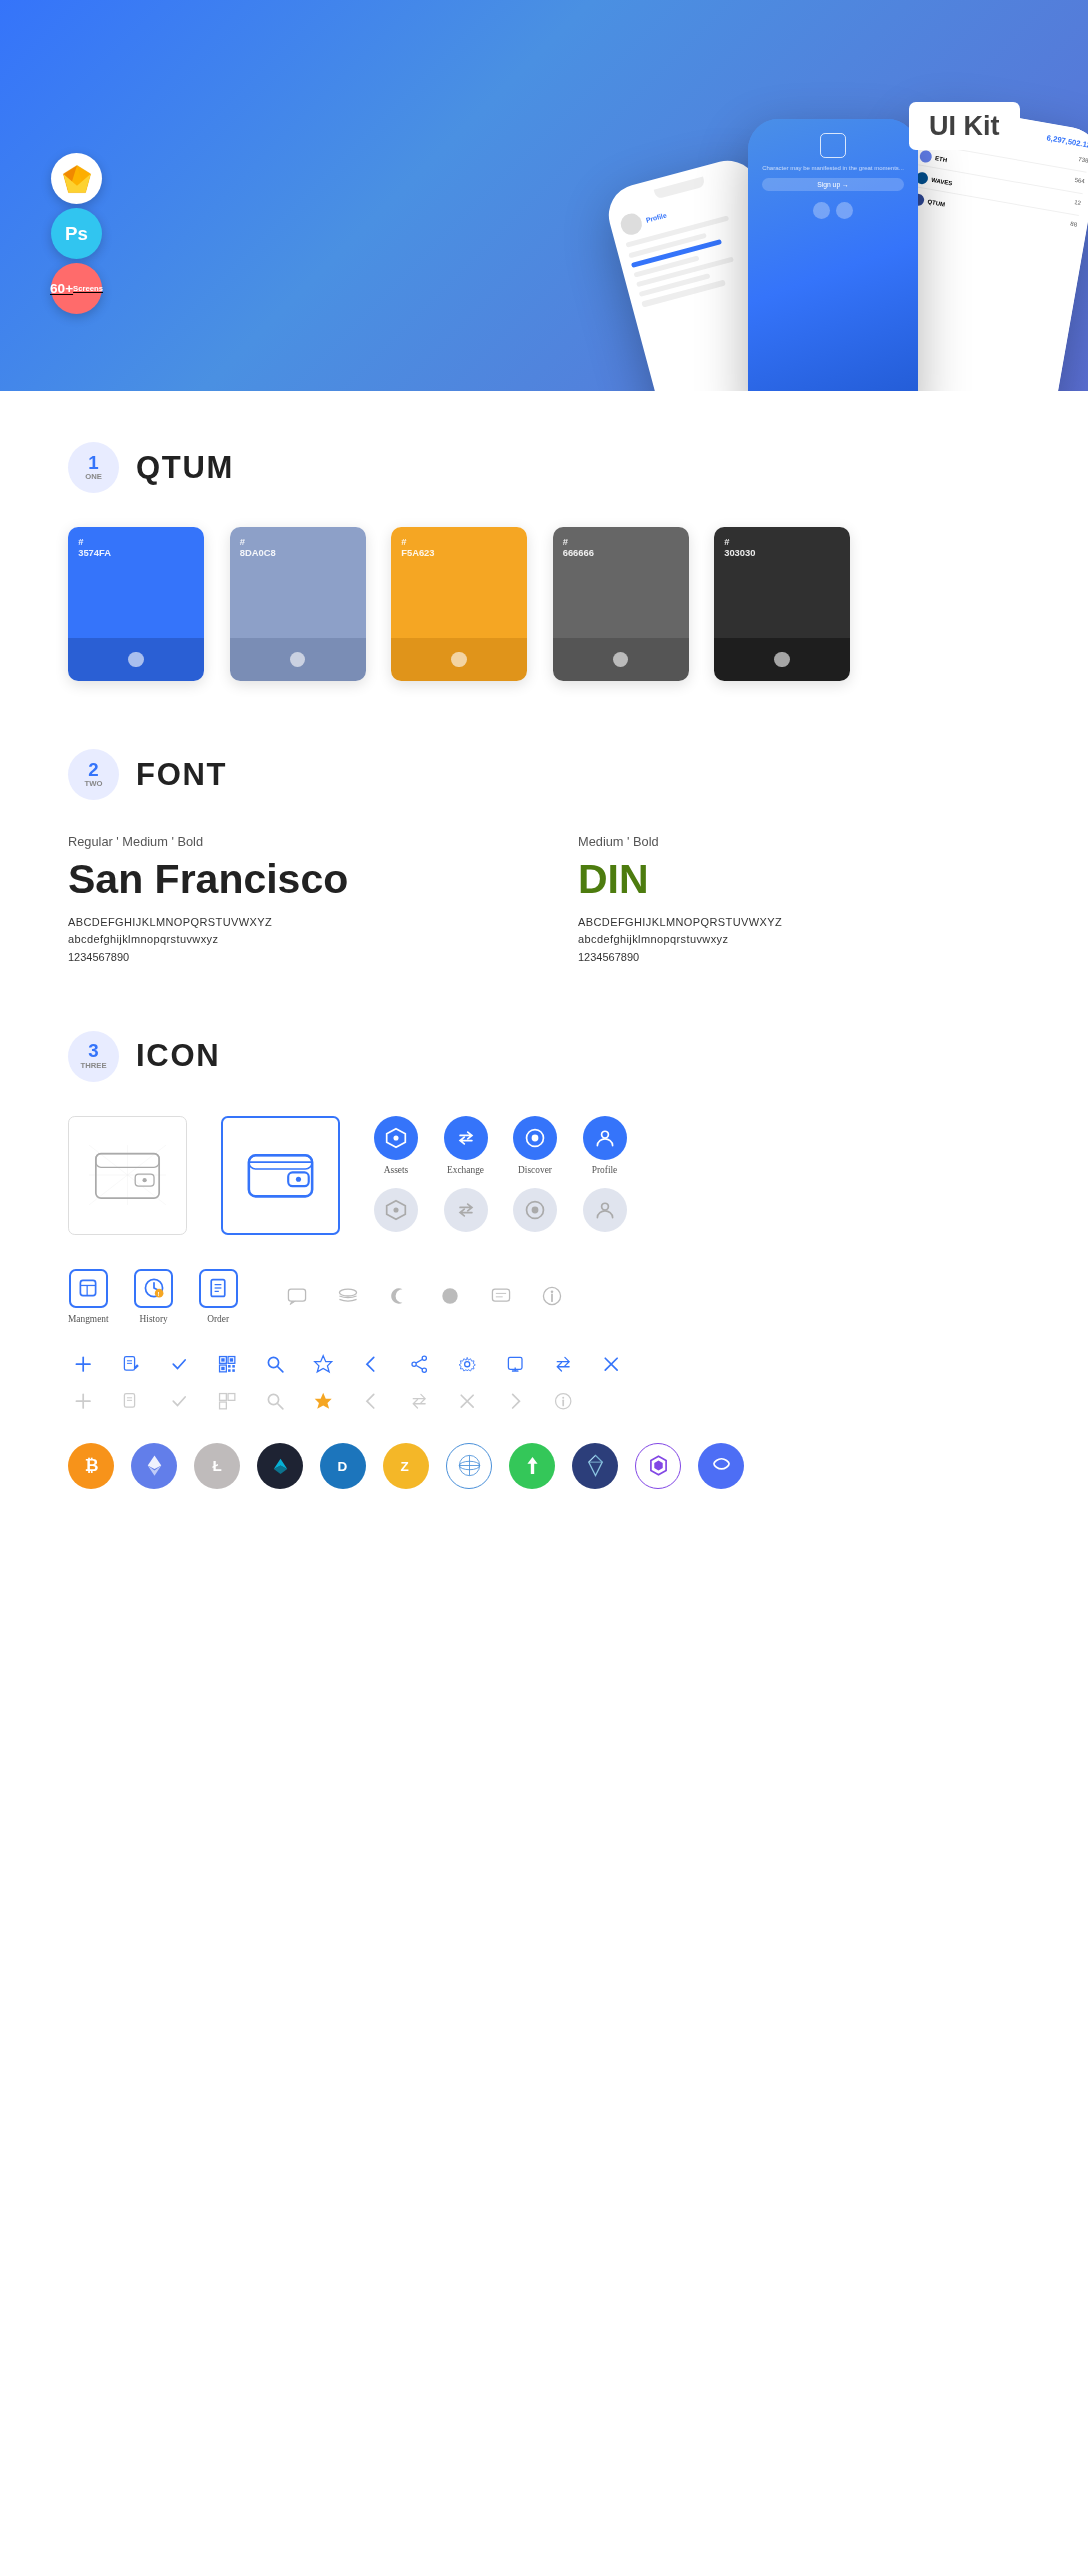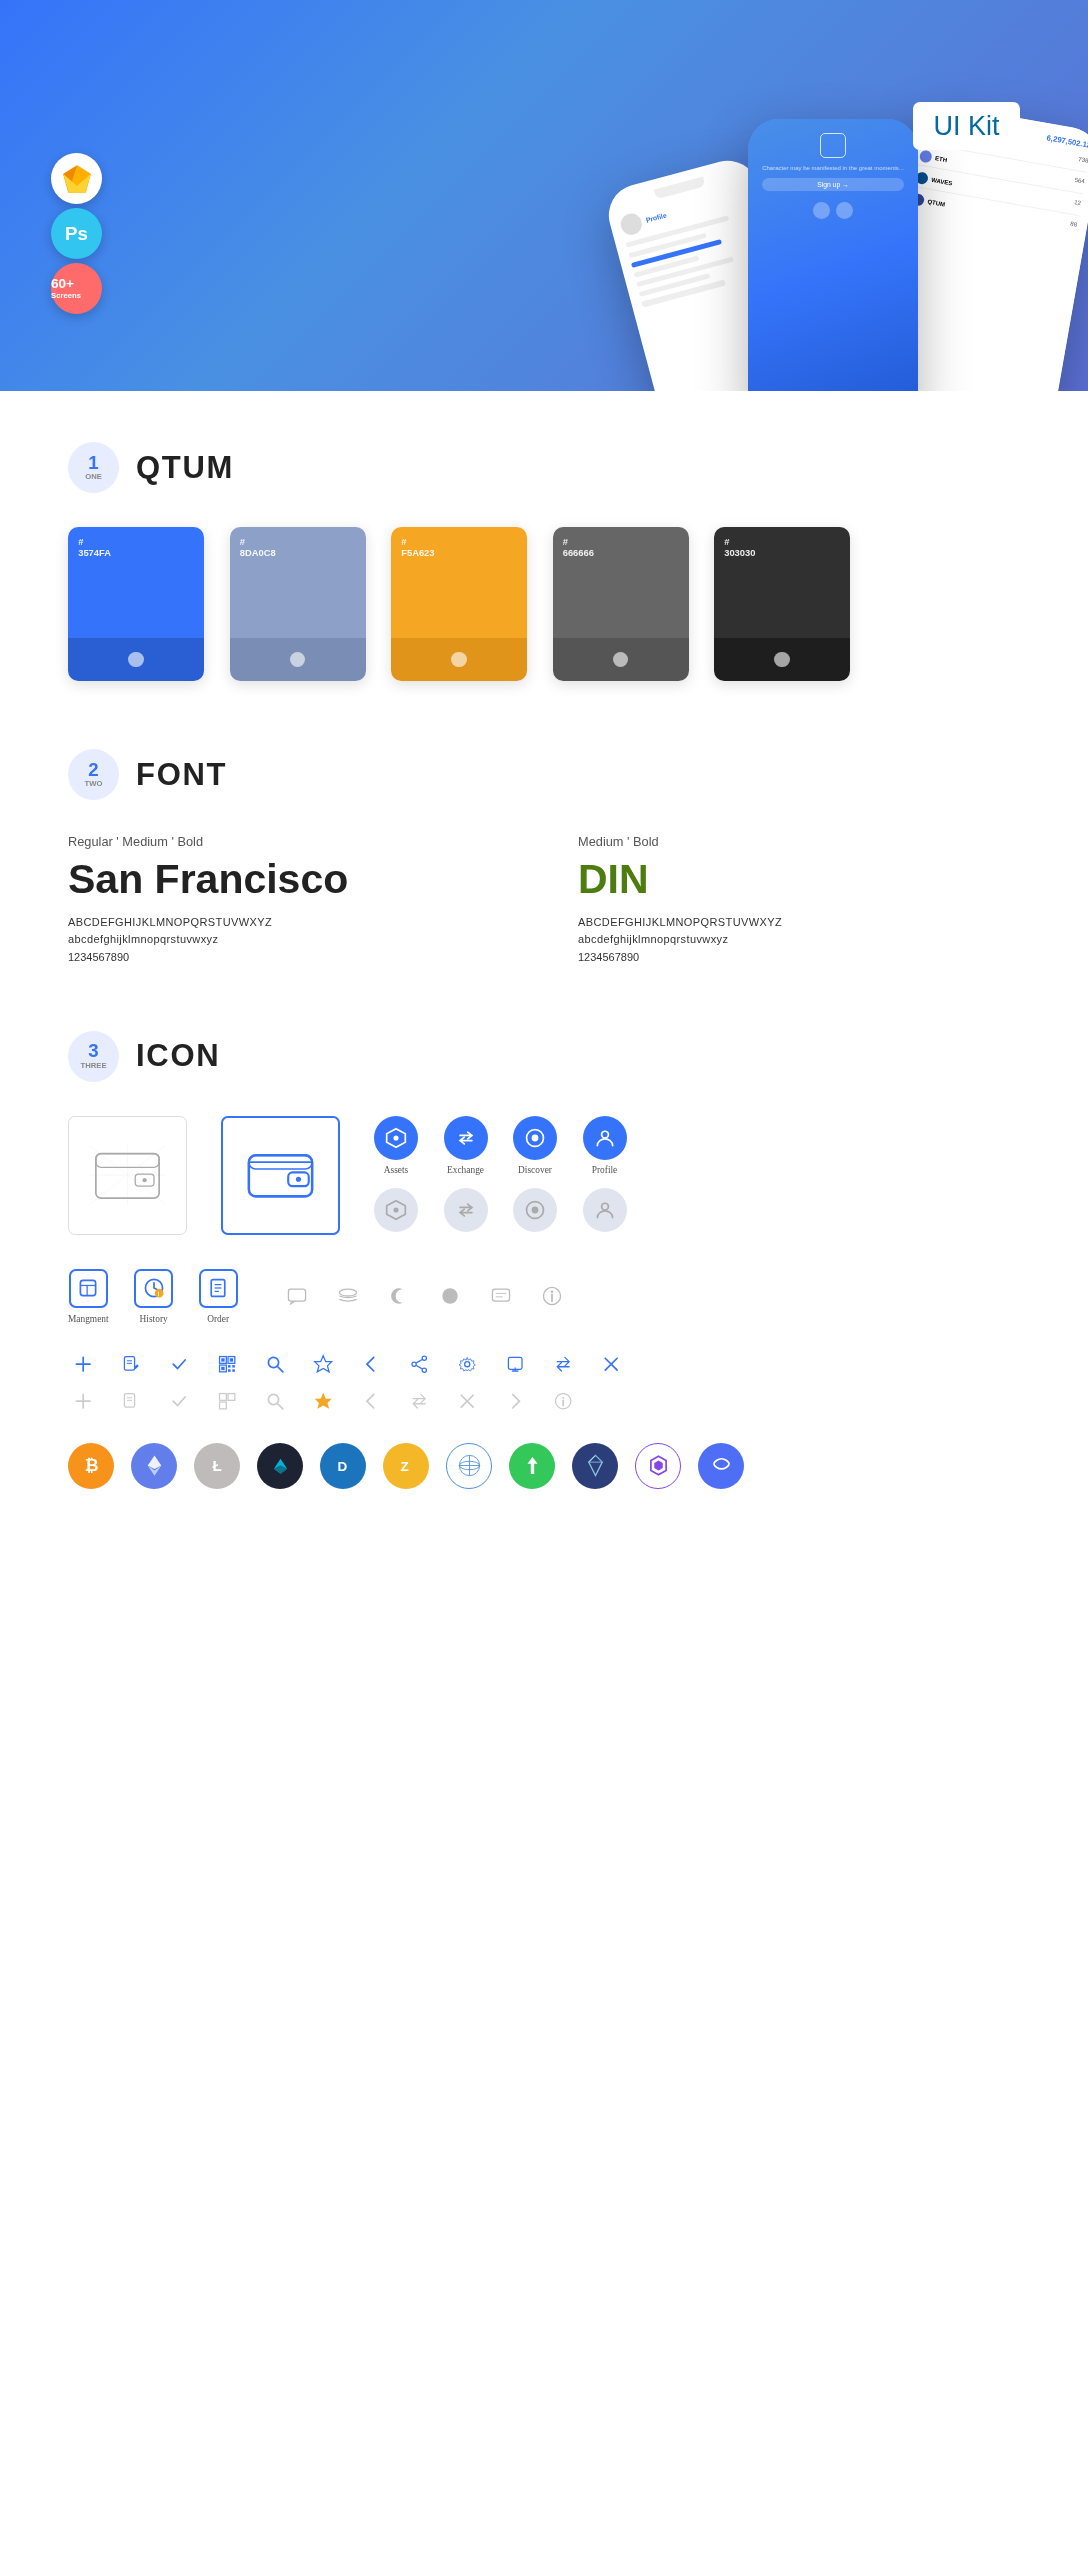--- a/index.html
+++ b/index.html
@@ -44,36 +44,37 @@
     .badge-ps {
       width: 51px; height: 51px; border-radius: 50%;
       background: #31C5F0;
       display: flex; align-items: center; justify-content: center;
       box-shadow: 0 3.4px 10.2px rgba(0,0,0,0.2);
     }
     .badge-ps-text { color: #fff; font-size: 18.7px; font-weight: 800; }
     .badge-screens {
       width: 51px; height: 51px; border-radius: 50%;
       background: #FF6B6B;
-      display: flex; justify-content: center;
-      flex-direction: column;
+      display: flex; align-items: center; justify-content: center;
+      flex-direction: row;
       box-shadow: 0 3.4px 10.2px rgba(0,0,0,0.2);
+      text-decoration: underline;
     }
     .badge-screens-num { color: #fff; font-size: 13.6px; font-weight: 800; line-height: 1; }
     .badge-screens-text { color: #fff; font-size: 7.7px; font-weight: 600; }
     .ui-kit-badge {
       position: absolute;
       right: 68px;
       top: 102px;
       background: #fff;
       border-radius: 6.8px;
       padding: 8.5px 20.4px;
       z-index: 10;
     }
-    .ui-kit-badge-text { color: #0369a1; font-size: 27px; font-weight: 400; }
+    .ui-kit-badge-text { color: #404040; font-size: 27px; font-weight: 700; }
 
     
     .phones-container {
       position: absolute;
       right: -17px;
       bottom: -34px;
       display: flex;
       align-items: flex-end;
       gap: -17px;
       z-index: 5;

